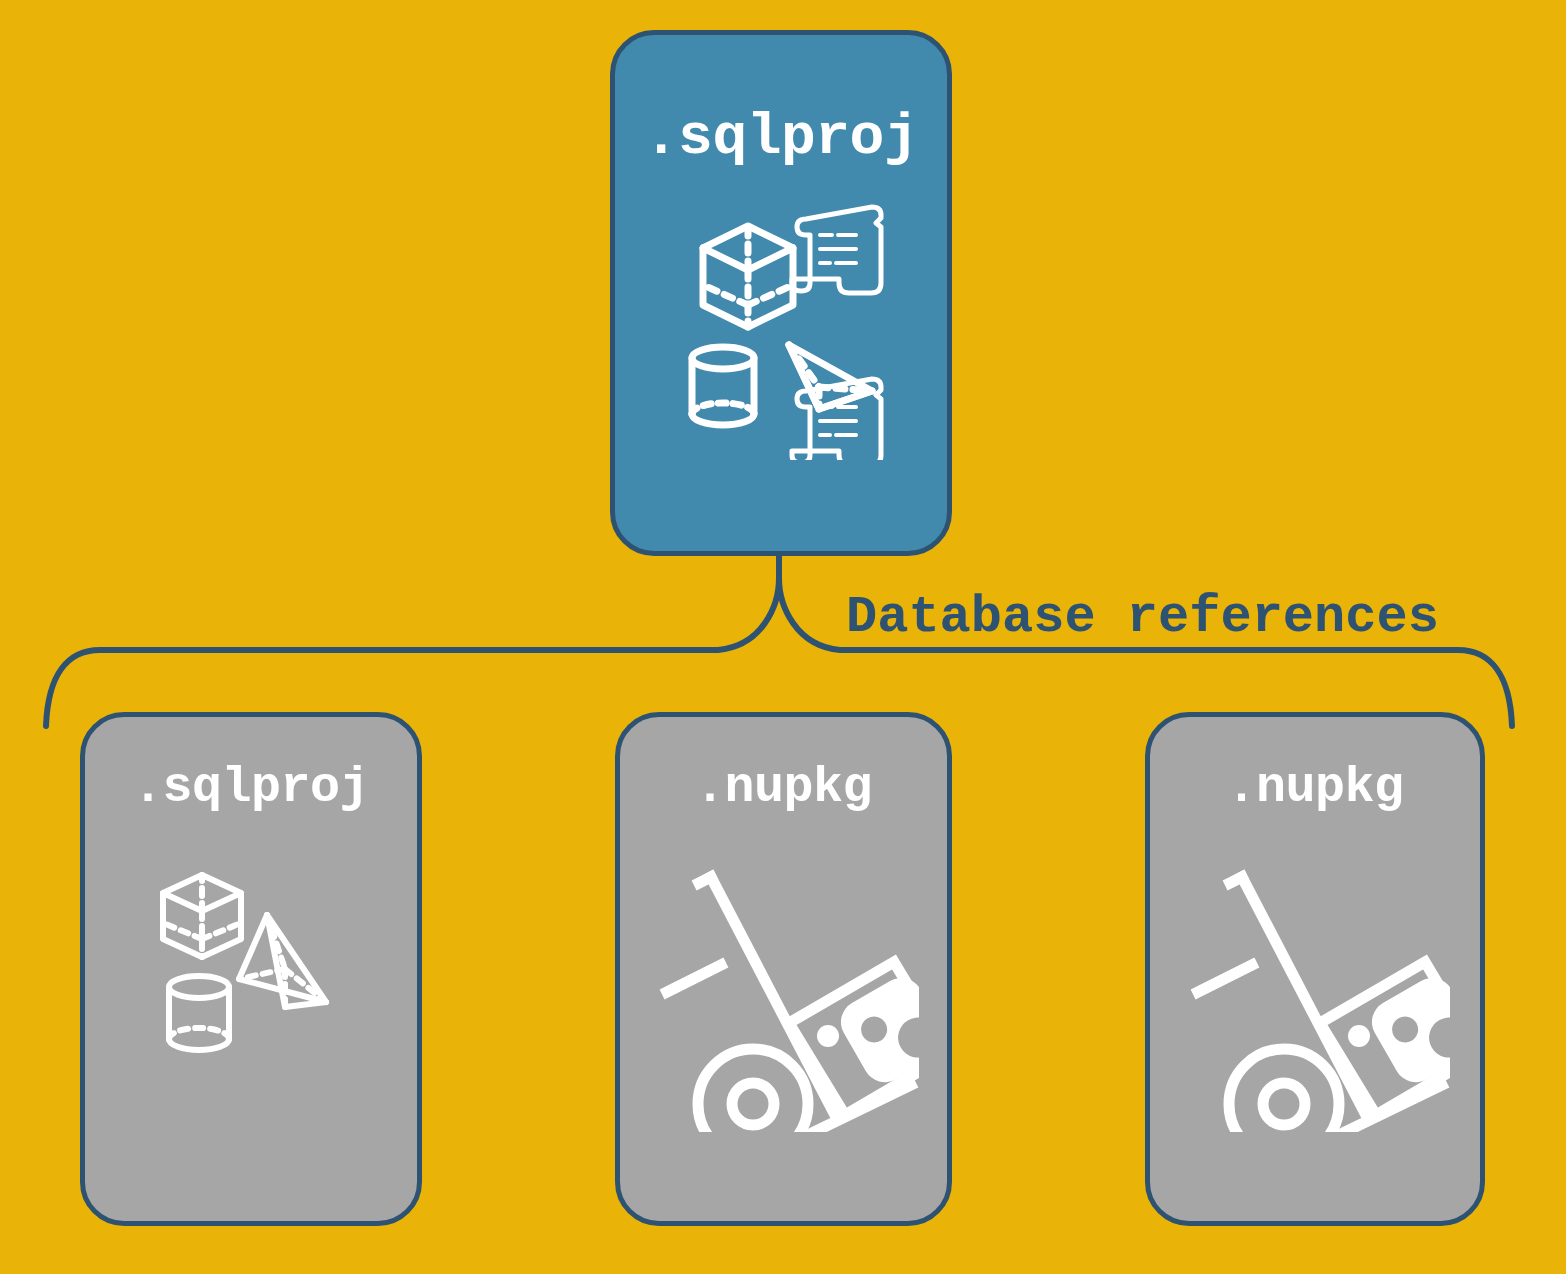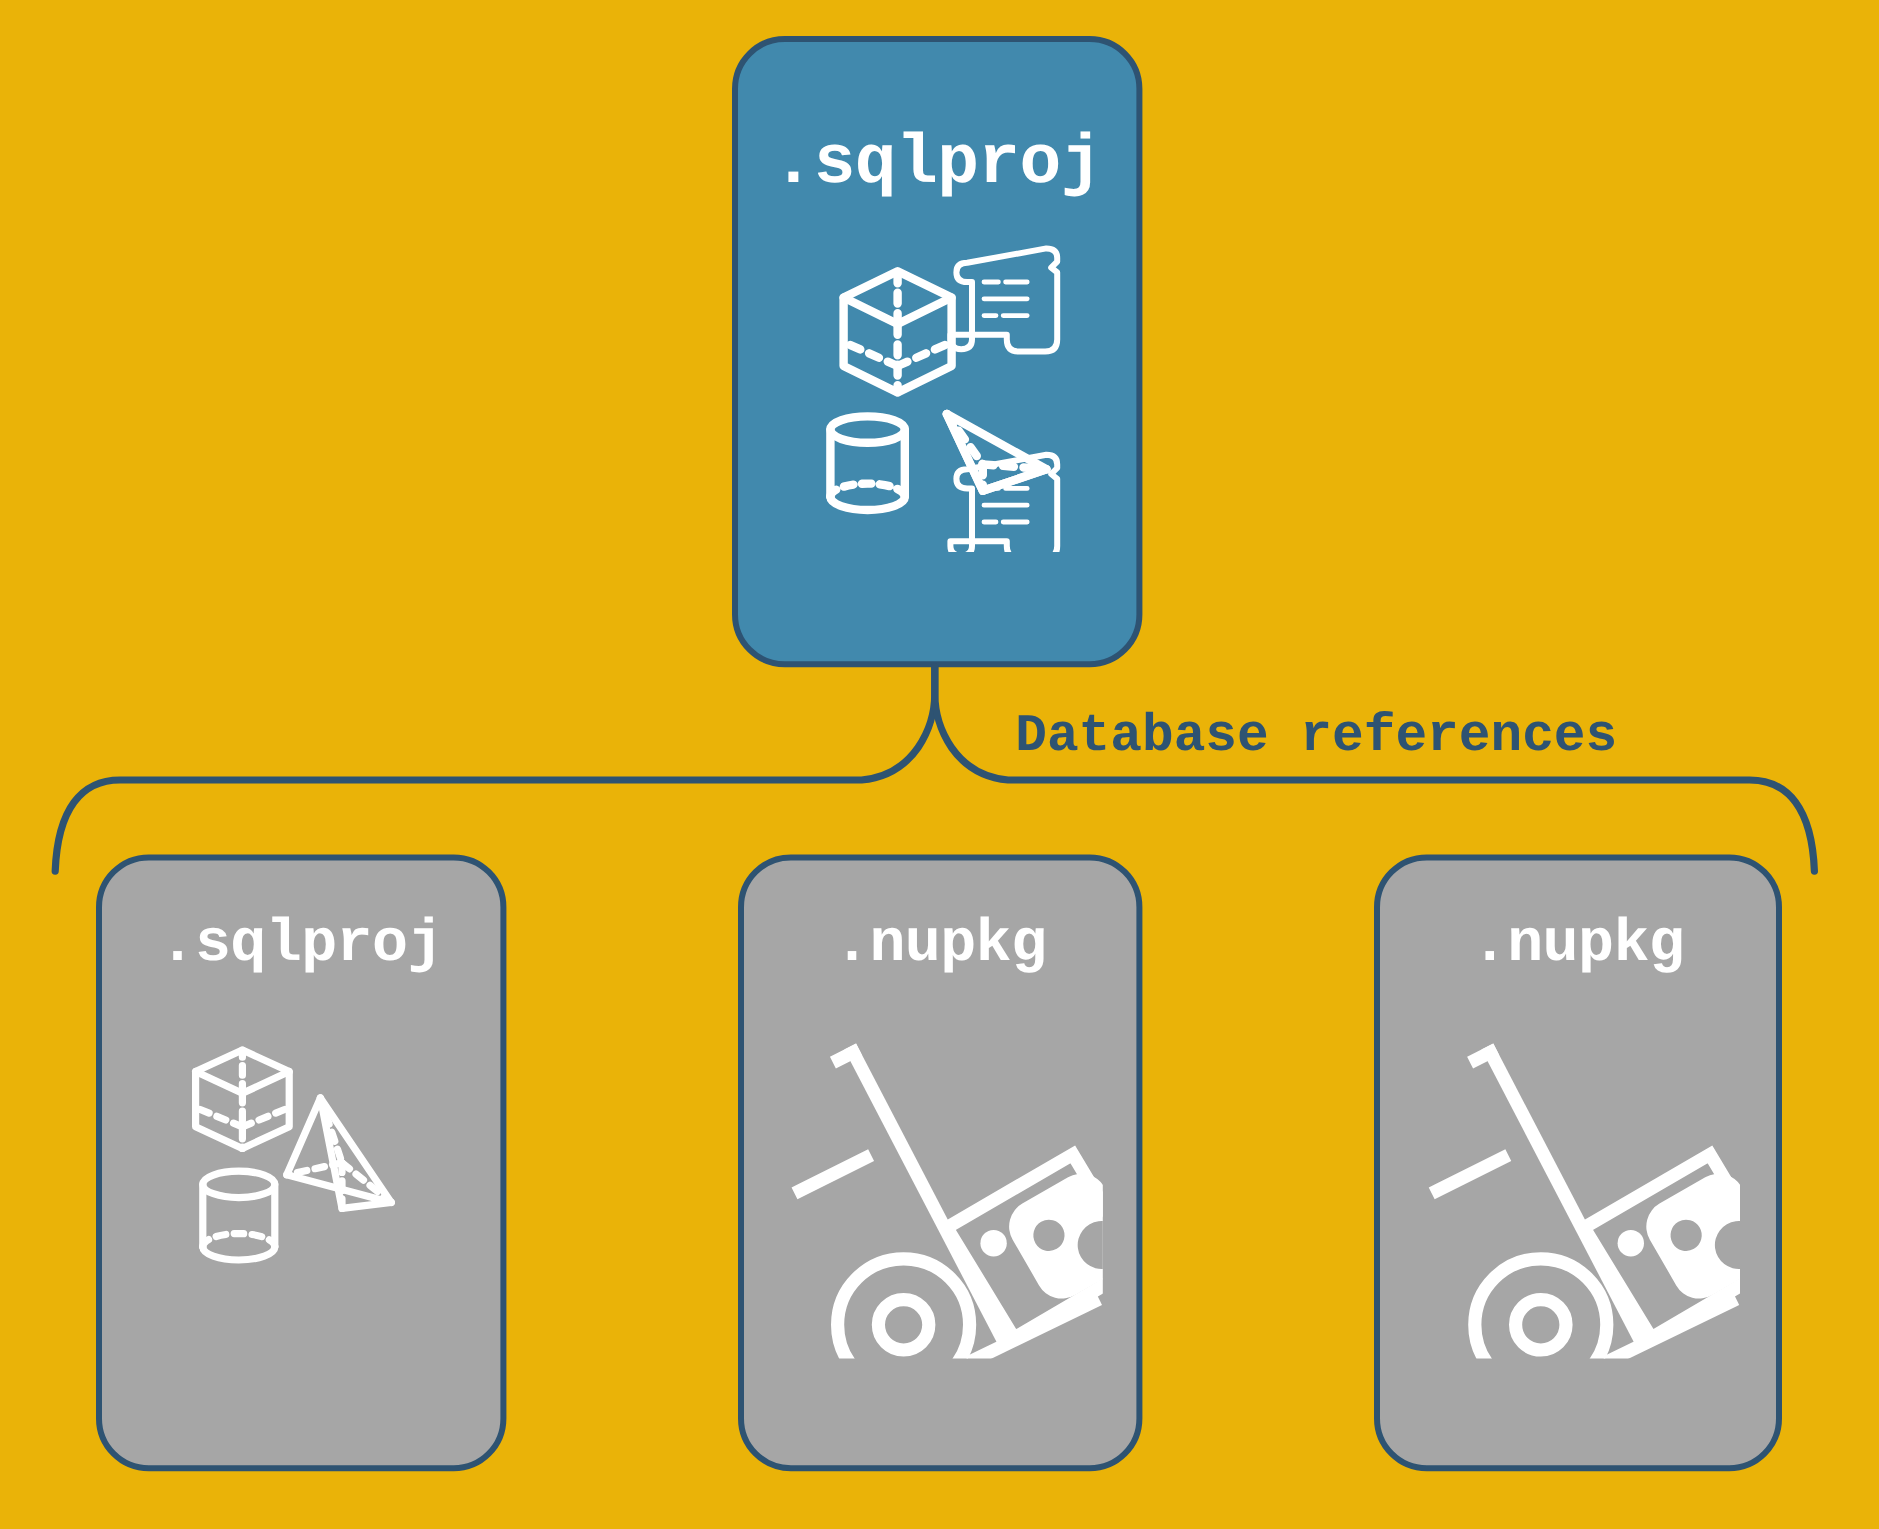--- a/index.html
+++ b/index.html
@@ -114,21 +114,21 @@
              C 779 606, 762 646, 718 650
              L 100 650
              C 68 650, 48 674, 46 726" fill="none" stroke="#2e5372" stroke-width="6" stroke-linecap="round"></path>
     <path d="M779 556
              L779 578
              C 779 606, 796 646, 840 650
              L 1458 650
              C 1490 650, 1510 674, 1512 726" fill="none" stroke="#2e5372" stroke-width="6" stroke-linecap="round"></path>
   </svg>
 
-  <div class="edge-label" style="left:846px; top:592px; font-size:44px;">Database references</div>
+  <div class="edge-label" style="left:846px; top:592px; font-size:52px;">Database references</div>
 
   <div class="node-box gray" style="left:80px; top:712px; width:342px; height:514px;">
 
     <div class="node-title" style="top:46px; font-size:50px;">.sqlproj</div>
 
     <div class="node-icons" style="top:140px;">
       <svg width="200" height="215" viewBox="0 0 200 215" fill="none" stroke="#ffffff" stroke-width="6" stroke-linecap="round" stroke-linejoin="round">
 
         <g>
           <path d="M12 36 L51 18 L90 36 L90 82 L51 100 L12 82 Z" fill="none"></path>

